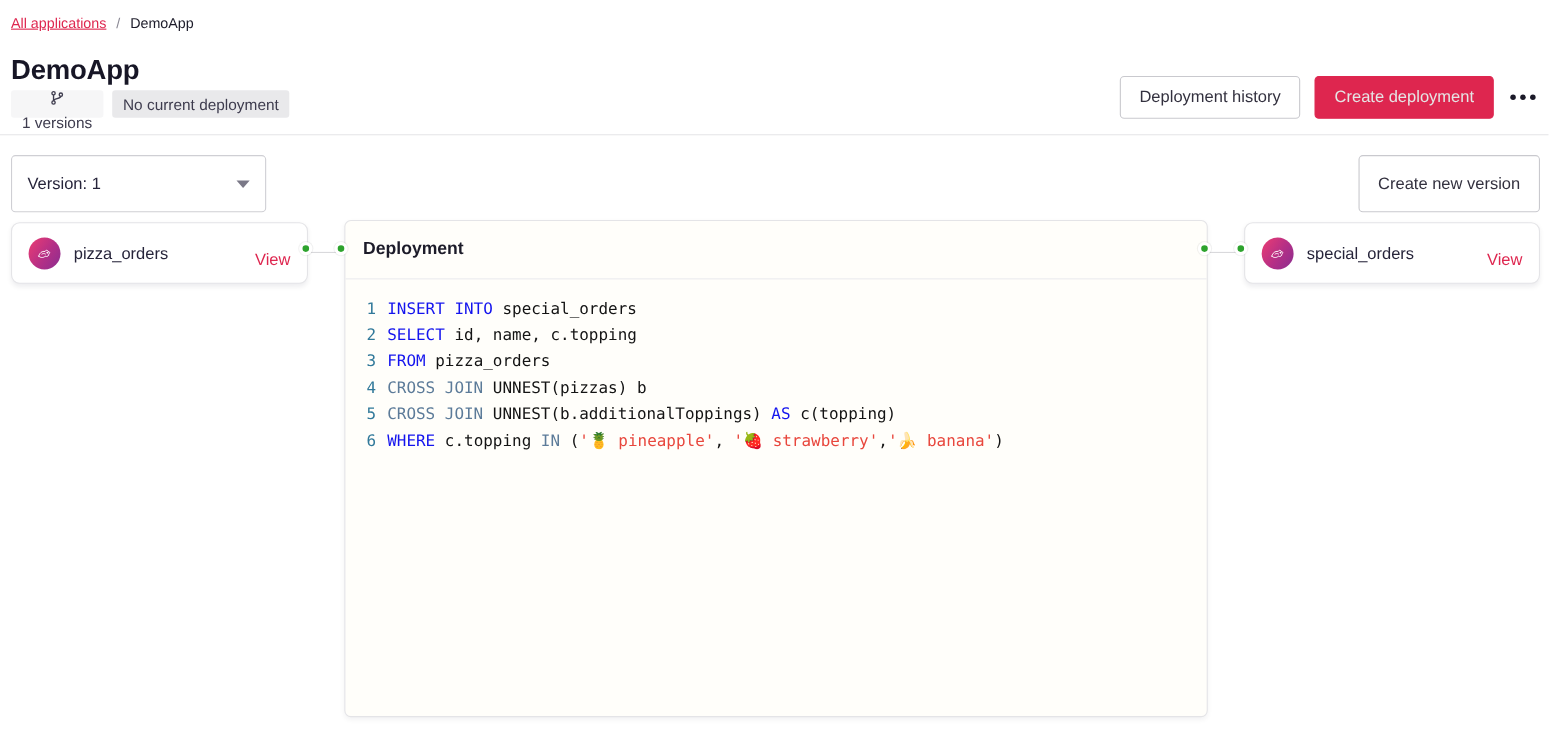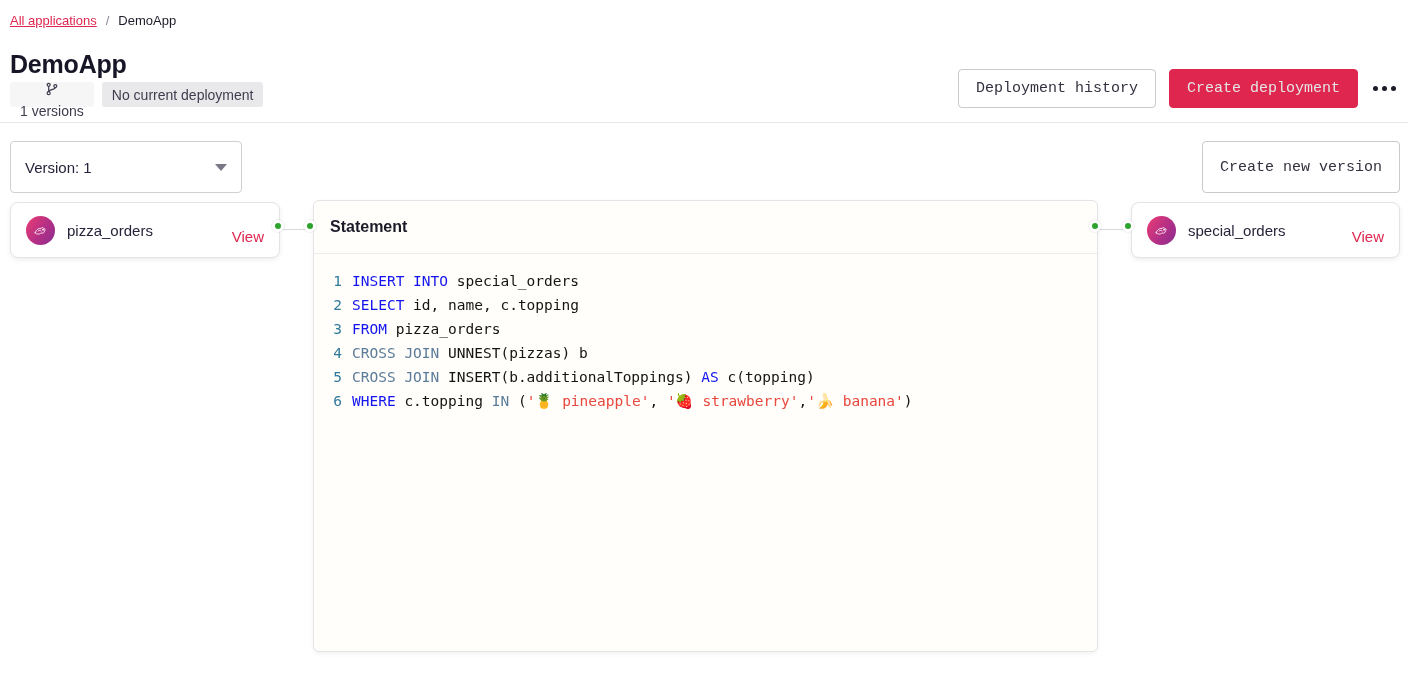--- a/index.html
+++ b/index.html
@@ -28,21 +28,21 @@
   
   .page-title{position:absolute;left:10px;top:50px;font-size:25px;font-weight:700;letter-spacing:-0.2px;color:#171626;}
   .badge-row{position:absolute;left:10px;top:82px;display:flex;align-items:center;gap:8px;}
   .badge{display:flex;align-items:center;gap:7px;height:25px;padding:0 10px;border-radius:3px;font-size:14px;color:var(--text-mid);}
   .badge.light{background:#f6f6f7;flex-direction:column;}
   .badge.gray{background:#e9e9eb;justify-content:center;}
   .badge svg{display:block;}
 
   .header-actions{position:absolute;right:10px;top:69px;display:flex;align-items:center;gap:13px;}
   .btn{display:inline-flex;align-items:center;justify-content:center;height:39px;padding:12px 17px;
-       border-radius:4px;font-size:15px;font-family:Liberation Mono, monospace;cursor:pointer;background:#fff;
+       border-radius:4px;font-size:15px;font-family:Liberation Sans, sans-serif;cursor:pointer;background:#fff;
        border:1px solid var(--border-gray);color:#33313f;}
   .btn.primary{background:var(--brand-red);border-color:var(--brand-red);color:#e5e5e5;}
   .more-btn{display:flex;align-items:center;gap:4px;padding:6px 2px;background:none;border:none;cursor:pointer;}
   .more-btn i{width:5px;height:5px;border-radius:50%;background:#1b1a29;display:block;}
 
   .divider{position:absolute;left:0;top:122px;width:1408px;height:1px;background:#e7e7e9;}
 
   
   .version-select{position:absolute;left:10px;top:141px;width:232px;height:52px;border:1px solid #cfcfd4;
        border-radius:4px;background:#fff;display:flex;align-items:center;padding:0 14px;font-size:15px;color:#26243a;cursor:pointer;}
@@ -134,27 +134,27 @@
         <path d="M4.5 12.5 C5 9.5 7.5 7.5 10.5 8 C11 6.5 13 6.5 13.5 8 C15 8 15.5 9.5 14 10.5 C14.5 12 12.5 13.5 10.5 12.5 C9 14.5 5.5 14 4.5 12.5 Z"></path>
         <path d="M7.5 10.5 C8.5 9.8 9.8 9.8 10.8 10.4"></path>
         <circle cx="12.6" cy="9.2" r="0.5" fill="#fff"></circle>
       </svg>
     </span>
     <span class="name">pizza_orders</span>
     <a class="view-link">View</a>
   </div>
 
   <div class="statement-card">
-    <div class="statement-header">Statement</div>
+    <div class="statement-header">Deployment</div>
     <div class="code-area">
         <div class="code-line"><span class="line-num">1</span><span class="line-content"><span class="tok-kw">INSERT INTO</span><span class="tok-pl"> special_orders</span></span></div>
         <div class="code-line"><span class="line-num">2</span><span class="line-content"><span class="tok-kw">SELECT</span><span class="tok-pl"> id, name, c.topping</span></span></div>
         <div class="code-line"><span class="line-num">3</span><span class="line-content"><span class="tok-kw">FROM</span><span class="tok-pl"> pizza_orders</span></span></div>
         <div class="code-line"><span class="line-num">4</span><span class="line-content"><span class="tok-kw2">CROSS JOIN</span><span class="tok-pl"> UNNEST(pizzas) b</span></span></div>
-        <div class="code-line"><span class="line-num">5</span><span class="line-content"><span class="tok-kw2">CROSS JOIN</span><span class="tok-pl"> INSERT(b.additionalToppings) </span><span class="tok-kw">AS</span><span class="tok-pl"> c(topping)</span></span></div>
+        <div class="code-line"><span class="line-num">5</span><span class="line-content"><span class="tok-kw2">CROSS JOIN</span><span class="tok-pl"> UNNEST(b.additionalToppings) </span><span class="tok-kw">AS</span><span class="tok-pl"> c(topping)</span></span></div>
         <div class="code-line"><span class="line-num">6</span><span class="line-content"><span class="tok-kw">WHERE</span><span class="tok-pl"> c.topping </span><span class="tok-kw2">IN</span><span class="tok-pl"> (</span><span class="tok-str">'🍍 pineapple'</span><span class="tok-pl">, </span><span class="tok-str">'🍓 strawberry'</span><span class="tok-pl">,</span><span class="tok-str">'🍌 banana'</span><span class="tok-pl">)</span></span></div>
       </div>
   </div>
 
   <div class="node-card card-sink">
     <span class="app-icon">
       <svg width="19" height="19" viewBox="0 0 20 20" fill="none" stroke="#fff" stroke-width="0.9" stroke-linecap="round">
         <path d="M4.5 12.5 C5 9.5 7.5 7.5 10.5 8 C11 6.5 13 6.5 13.5 8 C15 8 15.5 9.5 14 10.5 C14.5 12 12.5 13.5 10.5 12.5 C9 14.5 5.5 14 4.5 12.5 Z"></path>
         <path d="M7.5 10.5 C8.5 9.8 9.8 9.8 10.8 10.4"></path>
         <circle cx="12.6" cy="9.2" r="0.5" fill="#fff"></circle>

